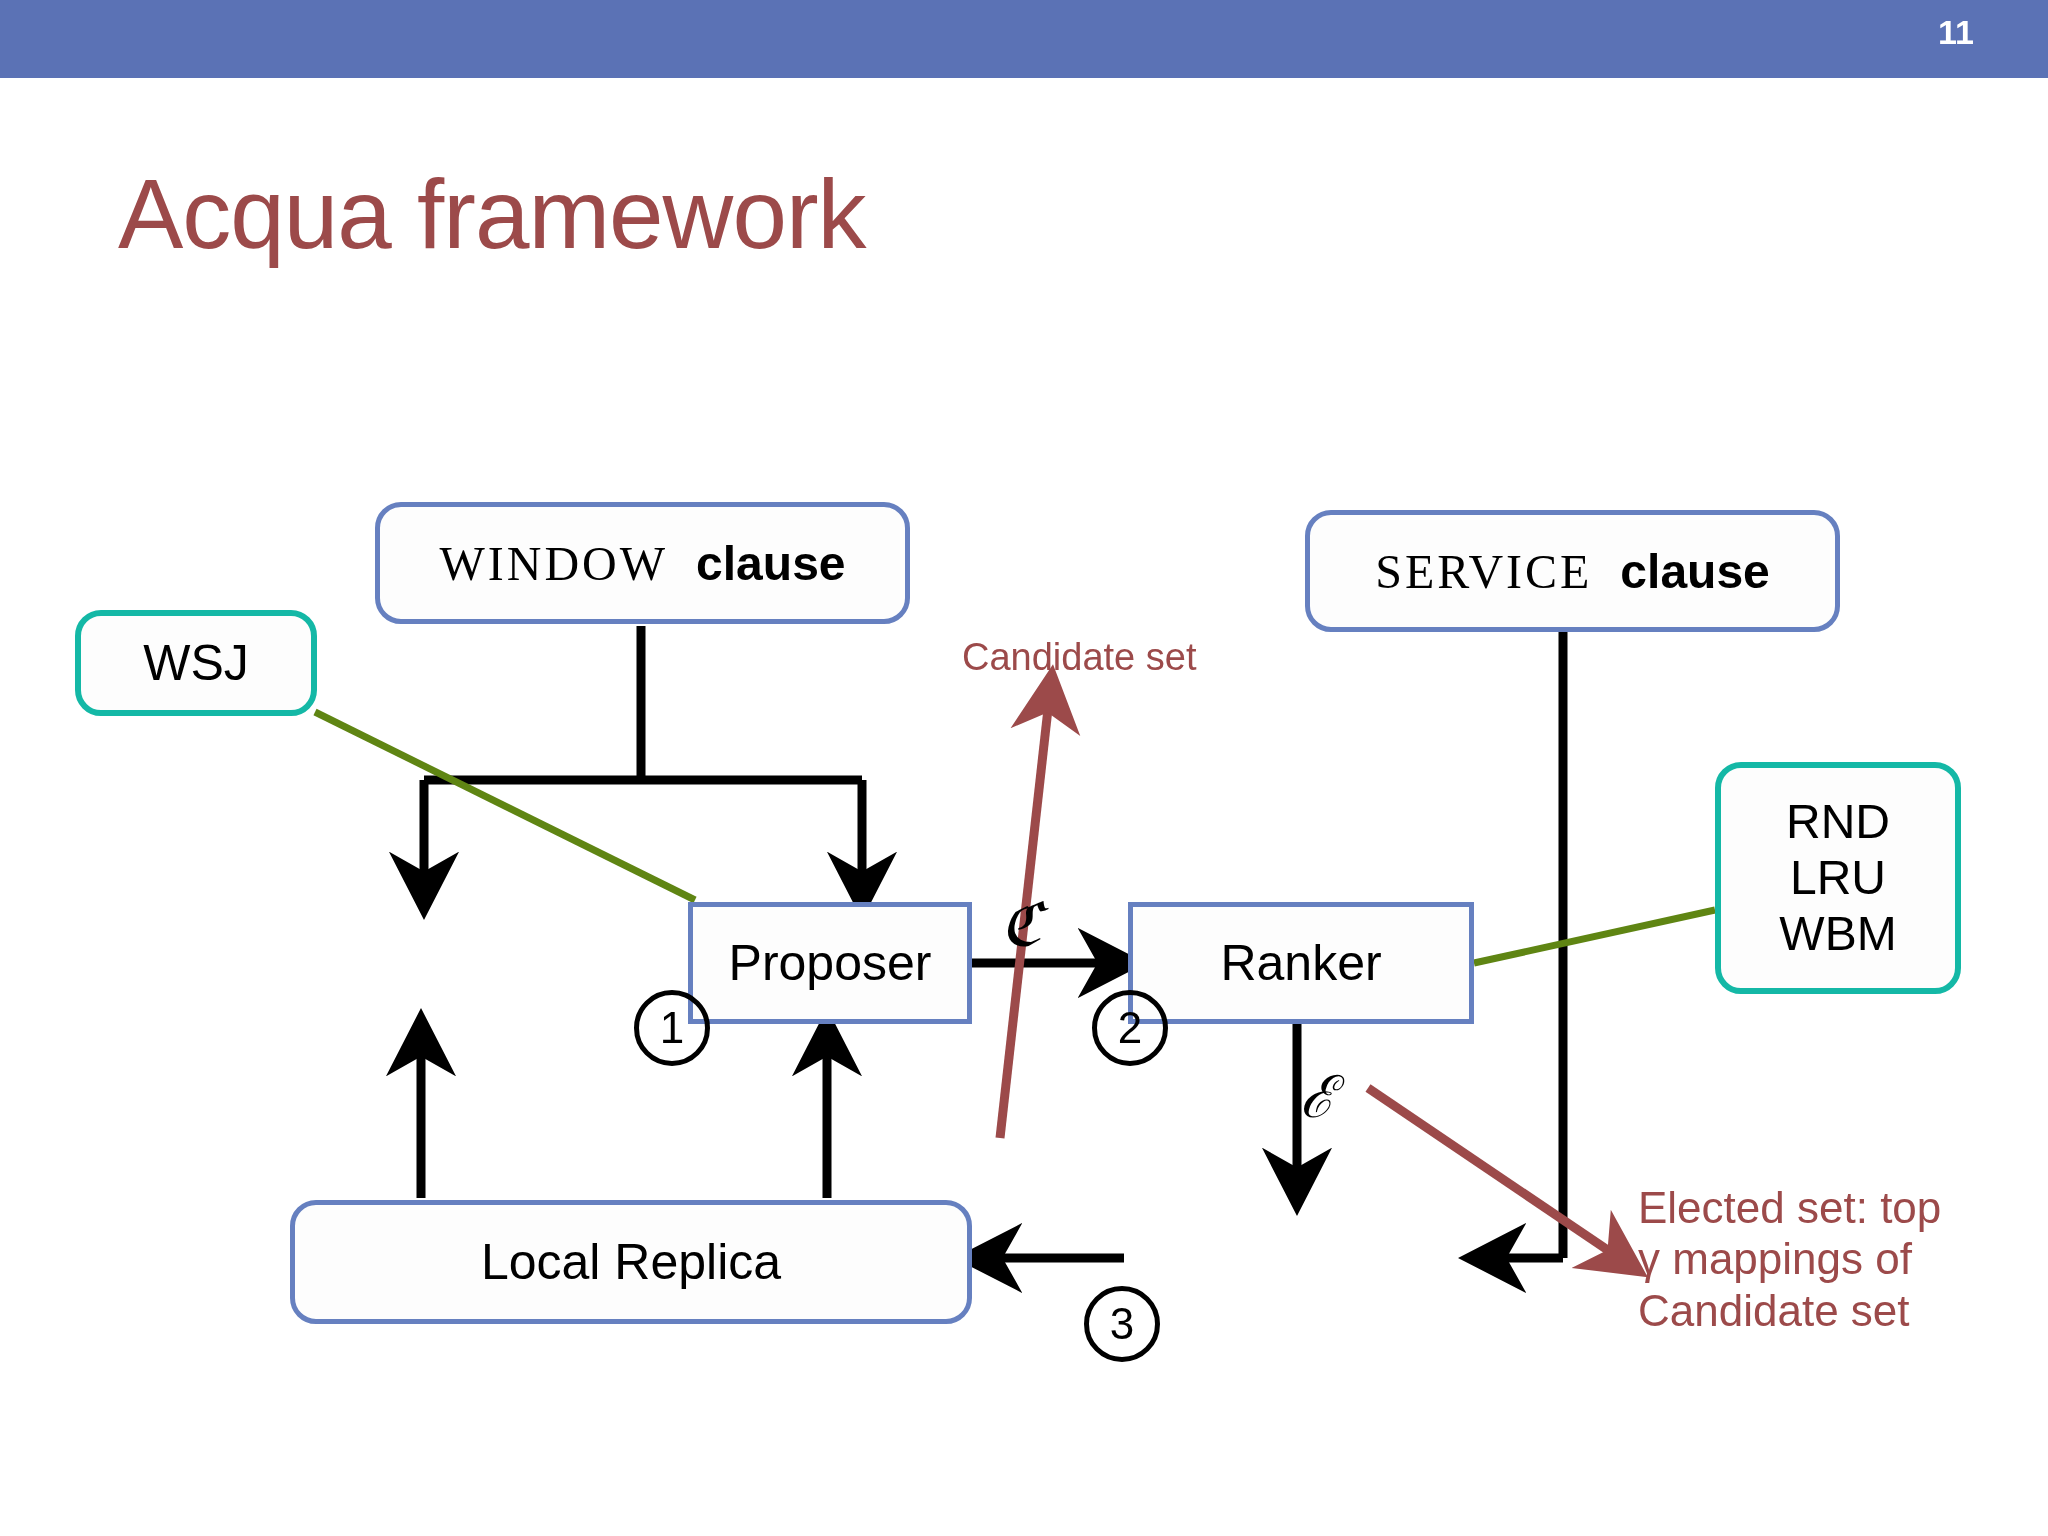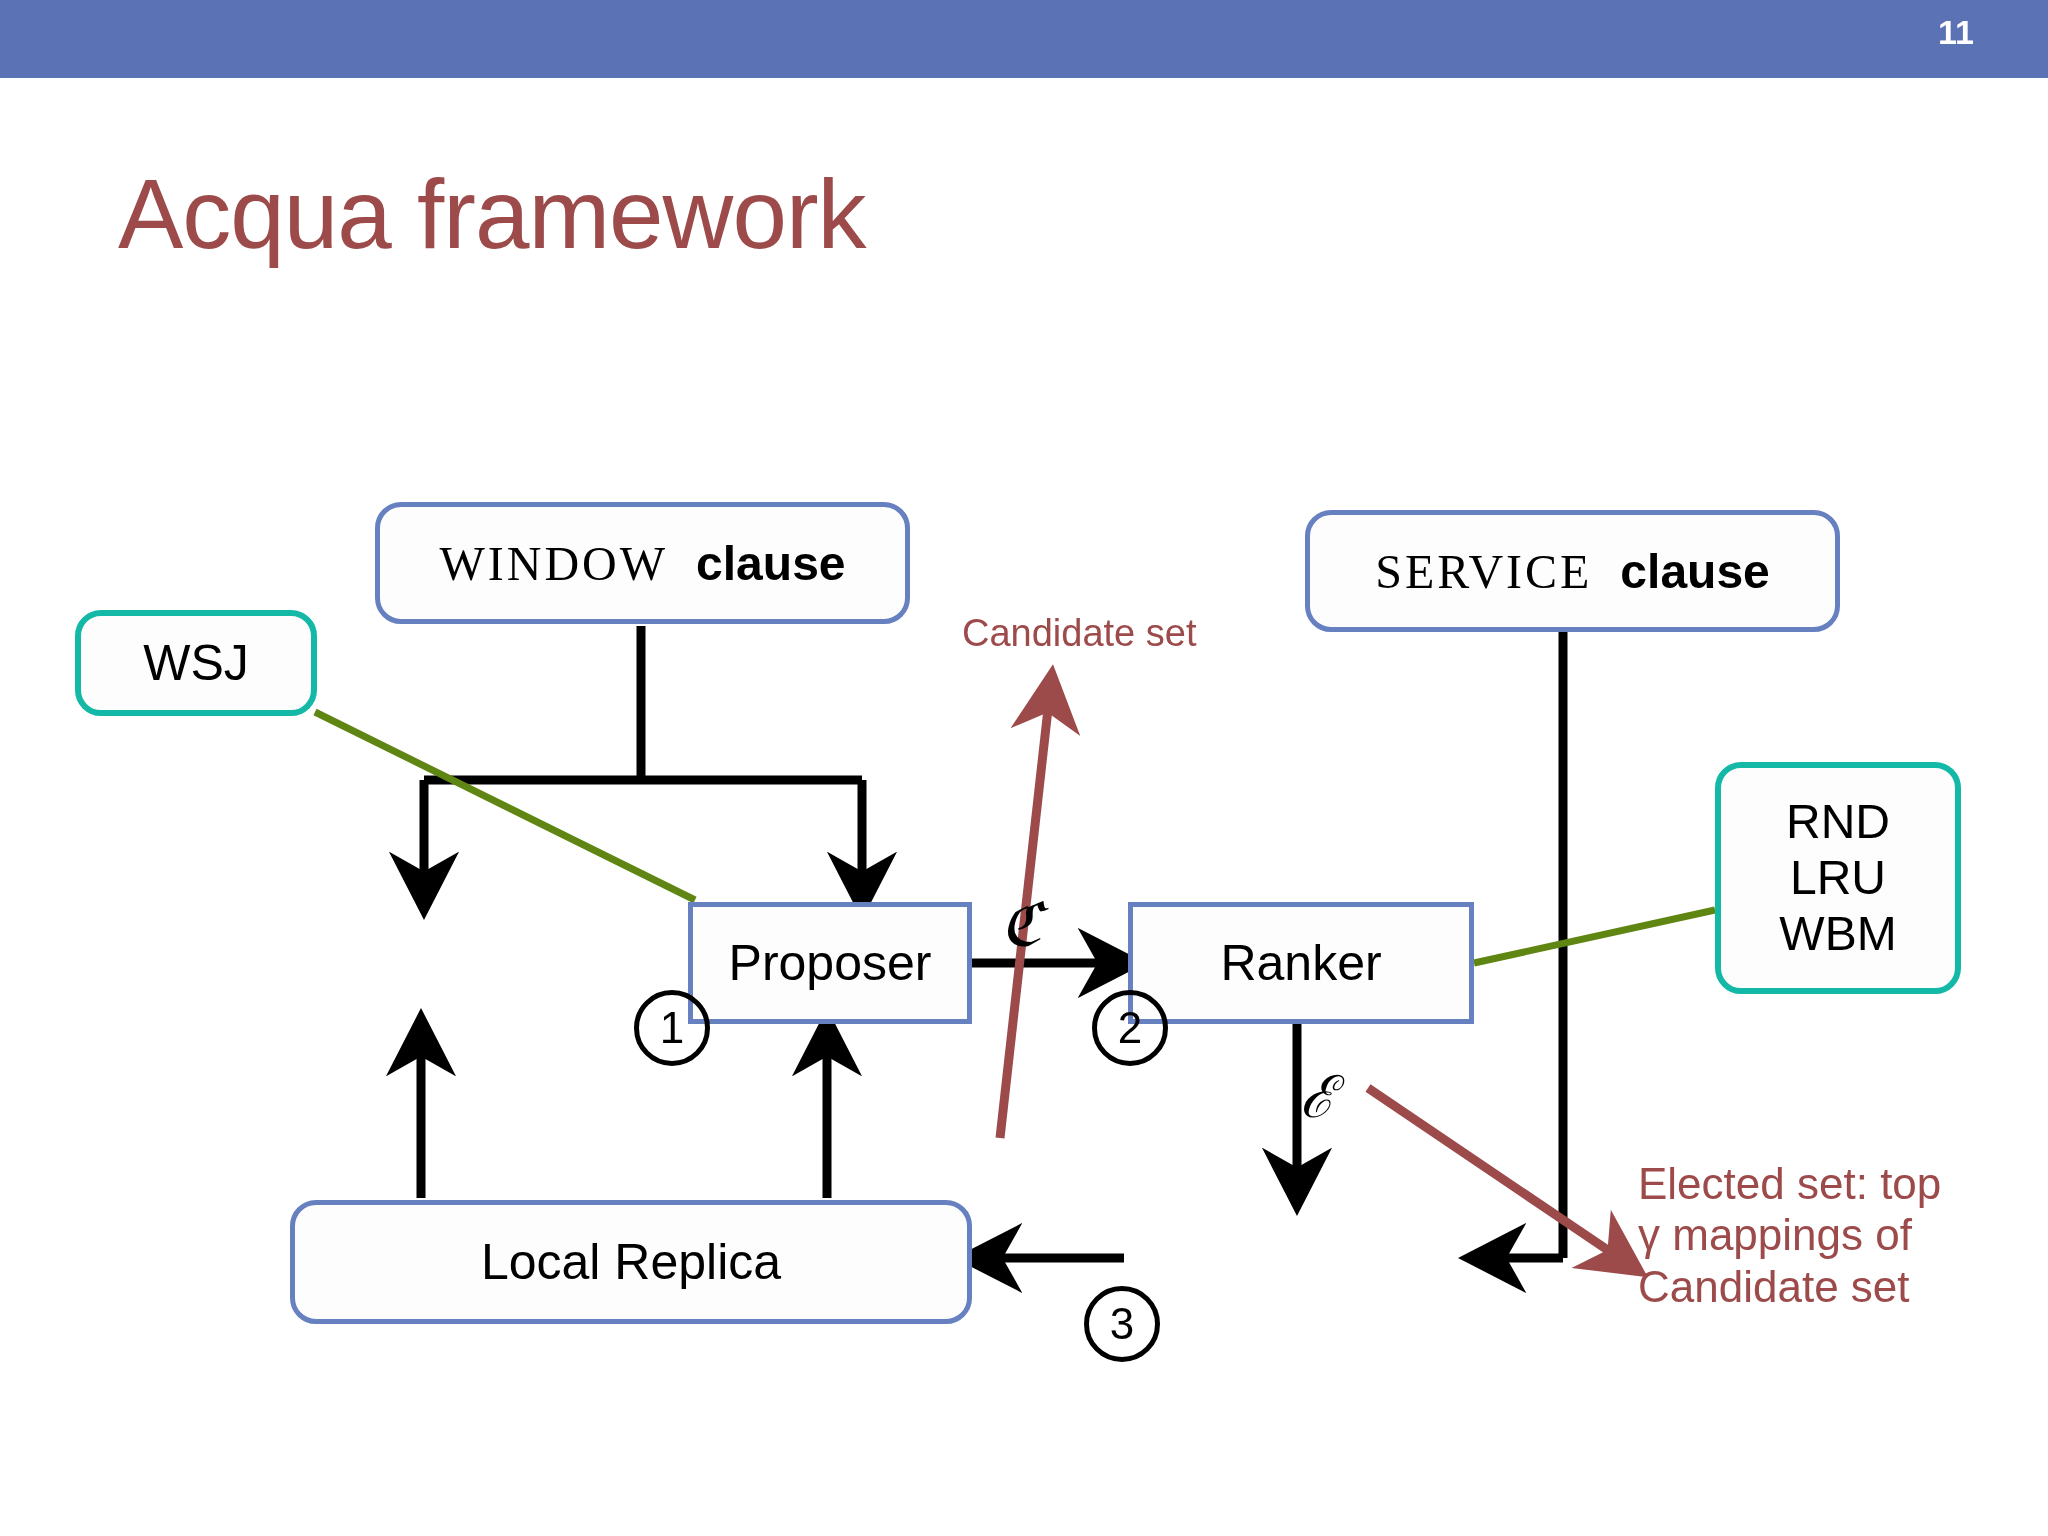--- a/index.html
+++ b/index.html
@@ -126,20 +126,21 @@
   }
   #step-1 { left: 634px;  top: 990px; }
   #step-2 { left: 1092px; top: 990px; }
   #step-3 { left: 1084px; top: 1286px; }
 
   
   .annot {
     position: absolute;
     color: #9C4A4A;
     font-family: "Liberation Sans", sans-serif;
+    margin-top: 24px;
   }
   #annot-candidate-set {
     left: 962px;
     top: 612px;
     font-size: 38px;
     white-space: nowrap;
   }
   #annot-elected-set {
     left: 1638px;
     top: 1158px;

